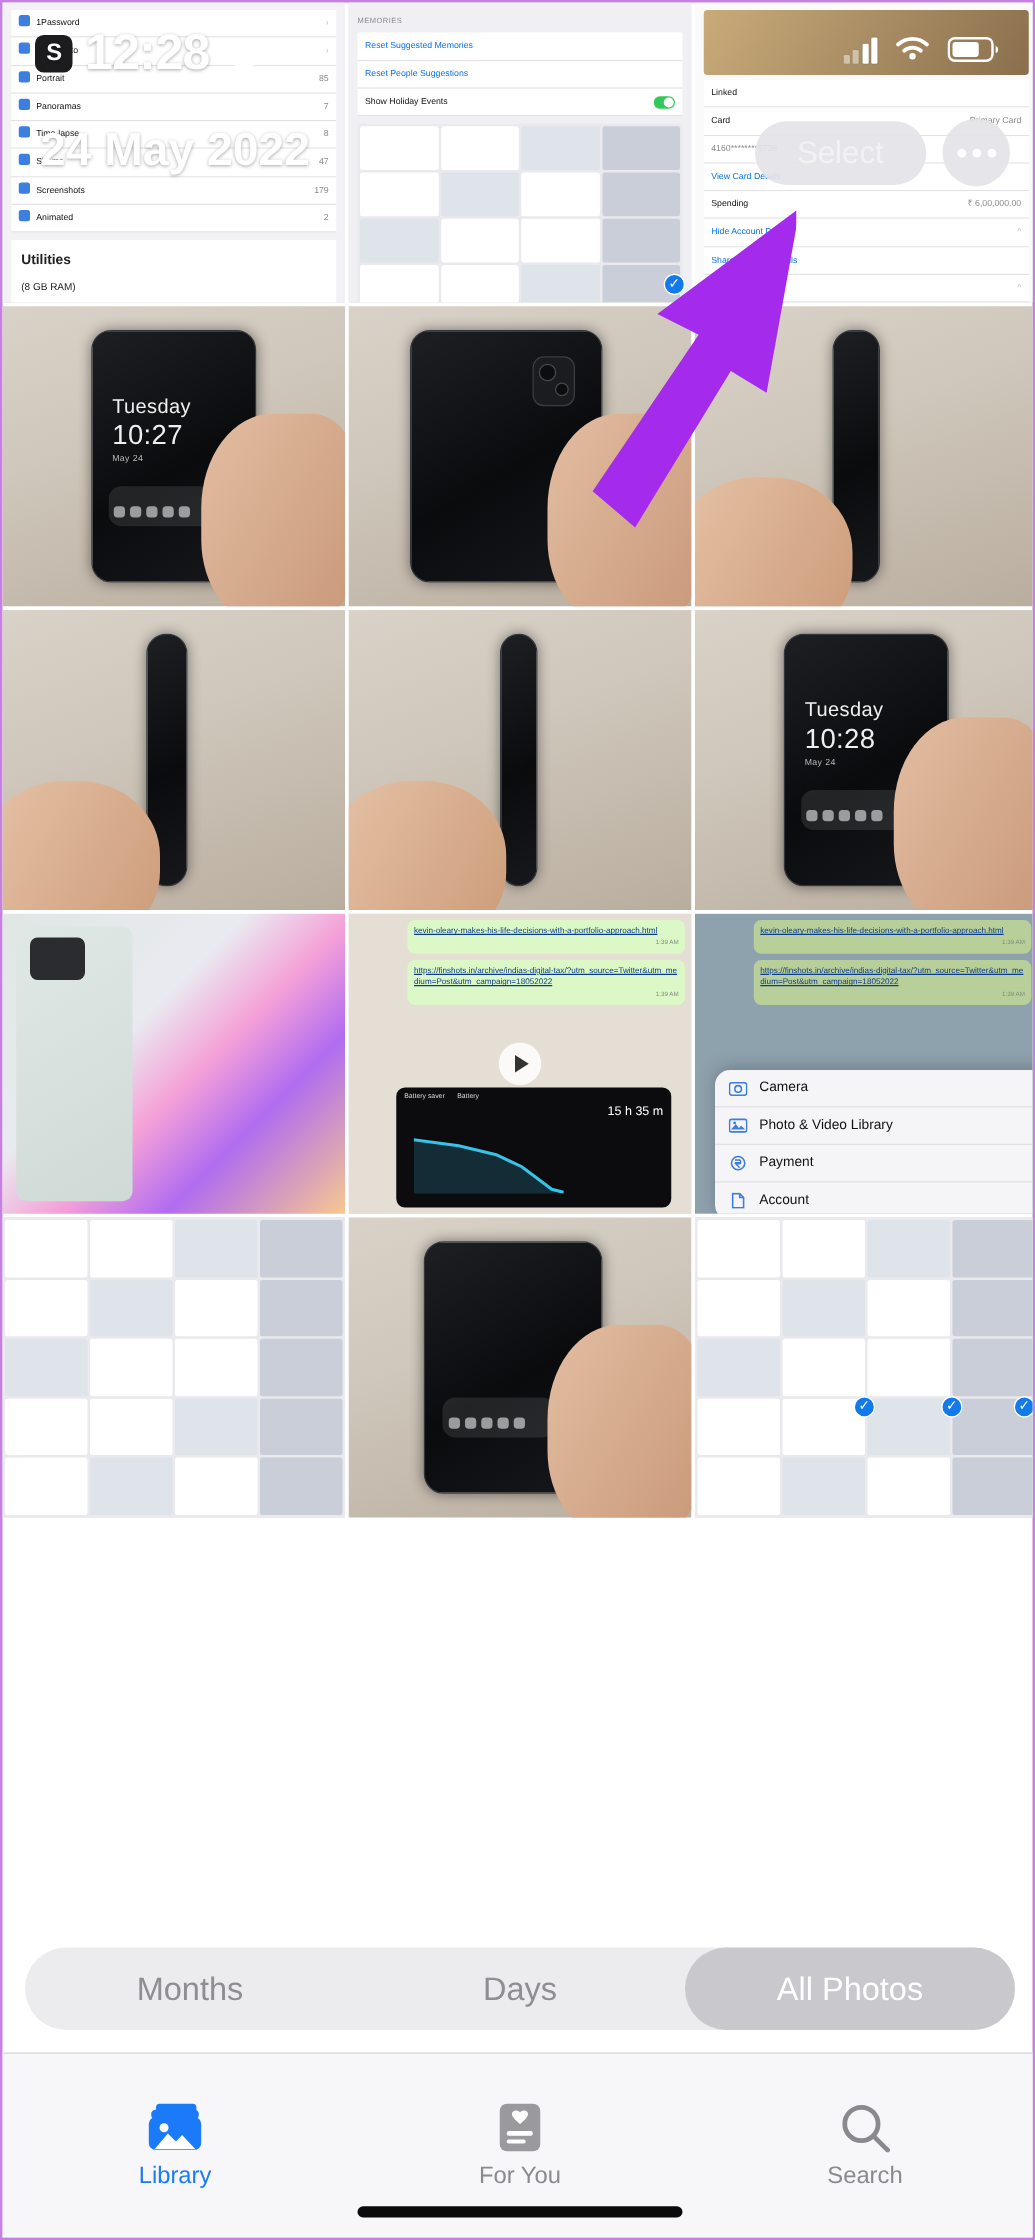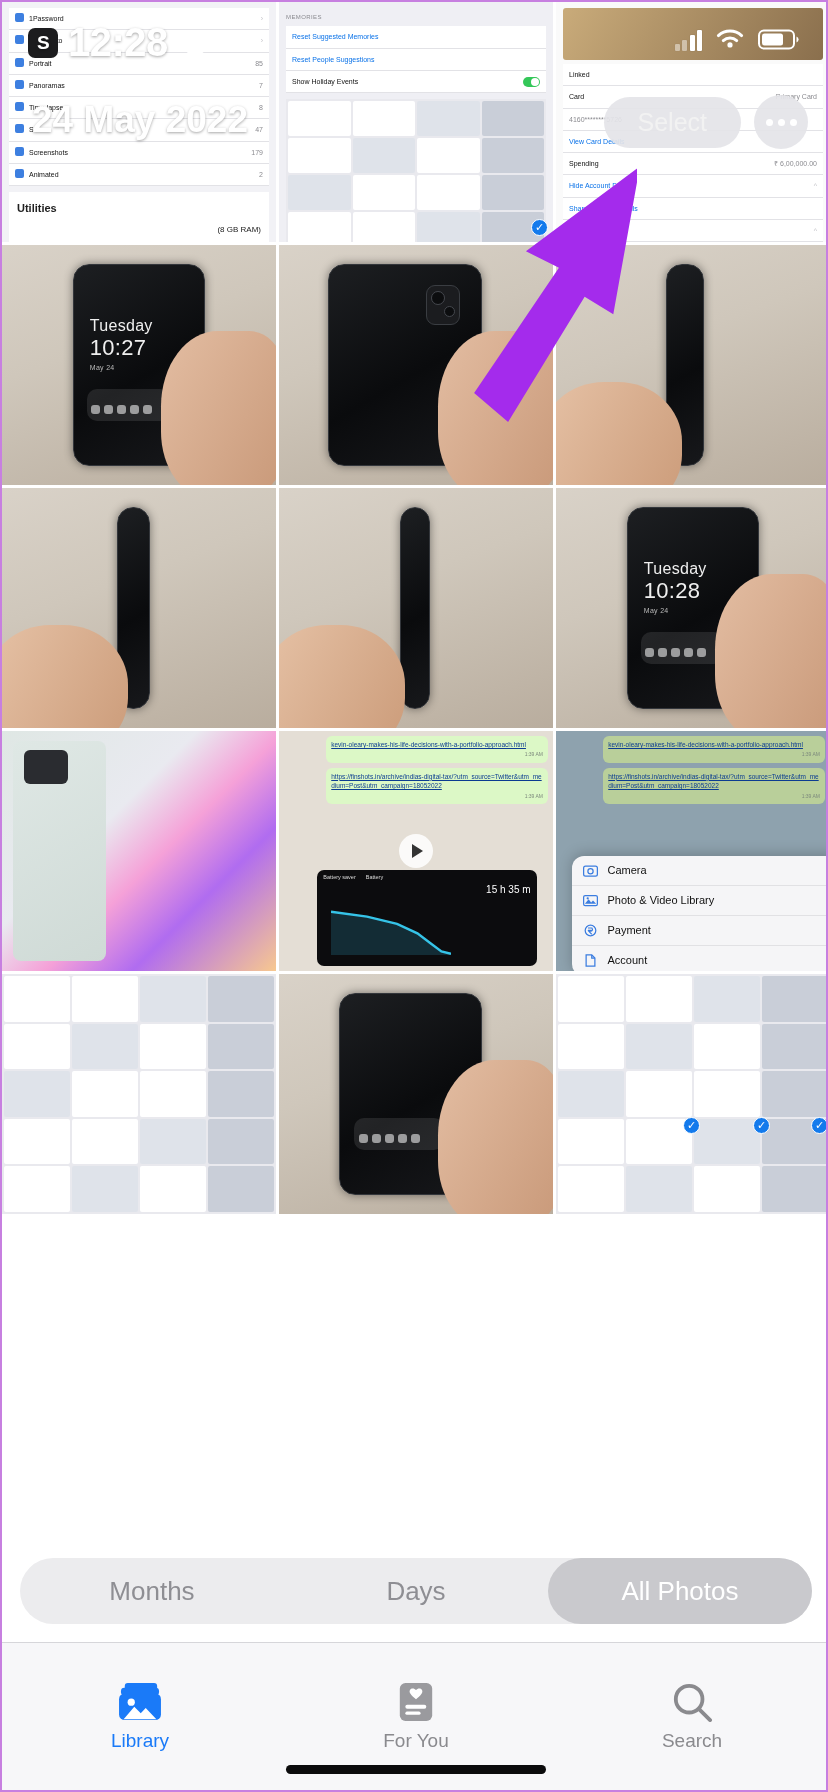--- a/index.html
+++ b/index.html
@@ -34,21 +34,21 @@
   .chev { color:#c3c3c8; font-size:7px; }
   .tgl { width:17px; height:10px; border-radius:6px; background:#34c759;
          position:relative; }
   .tgl::after { content:""; position:absolute; right:1px; top:1px;
                 width:8px; height:8px; border-radius:50%; background:#fff; }
 
   
   .shop { background:#fff; font-size:7px; color:#212121; overflow:hidden; }
   .shop .sec { padding:6px 8px; border-bottom:6px solid #f1f3f6; }
   .shop h4 { font-size:11px; font-weight:bold; }
-  .shop .sub { font-size:8px; color:#212121; margin-top:3px;text-align:right; }
+  .shop .sub { font-size:8px; color:#212121; margin-top:3px; }
   .shop .stars { color:#388e3c; font-size:7px; margin-top:4px; }
 
   
   .hand { background:linear-gradient(160deg,#d9d2c8 0%,#cfc7bb 40%,#b9ad9e 100%); }
   .hand .dev { position:absolute; left:26%; top:8%; width:48%; height:84%;
                background:linear-gradient(150deg,#1d1f22,#0a0b0d 55%,#17181b);
                border-radius:16px; box-shadow:0 0 10px rgba(0,0,0,.45);
                border:1px solid #33363b; }
   .hand .lockt { position:absolute; left:12%; top:26%; color:#efefef;
                  font-size:16px; font-weight:300; line-height:1.15;

